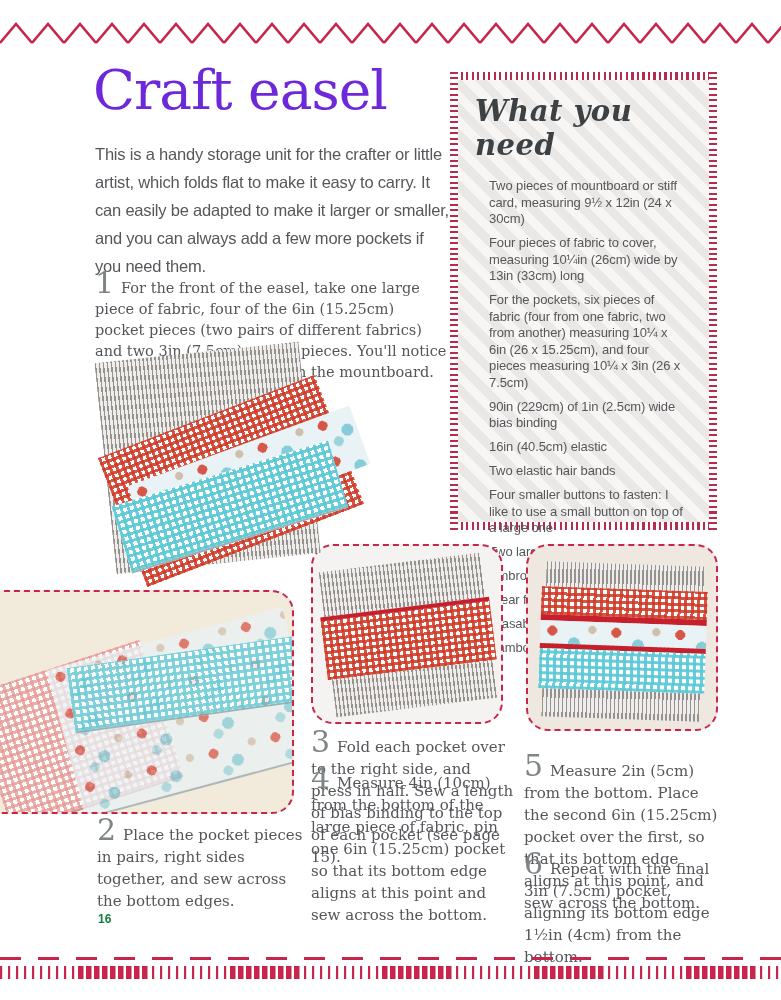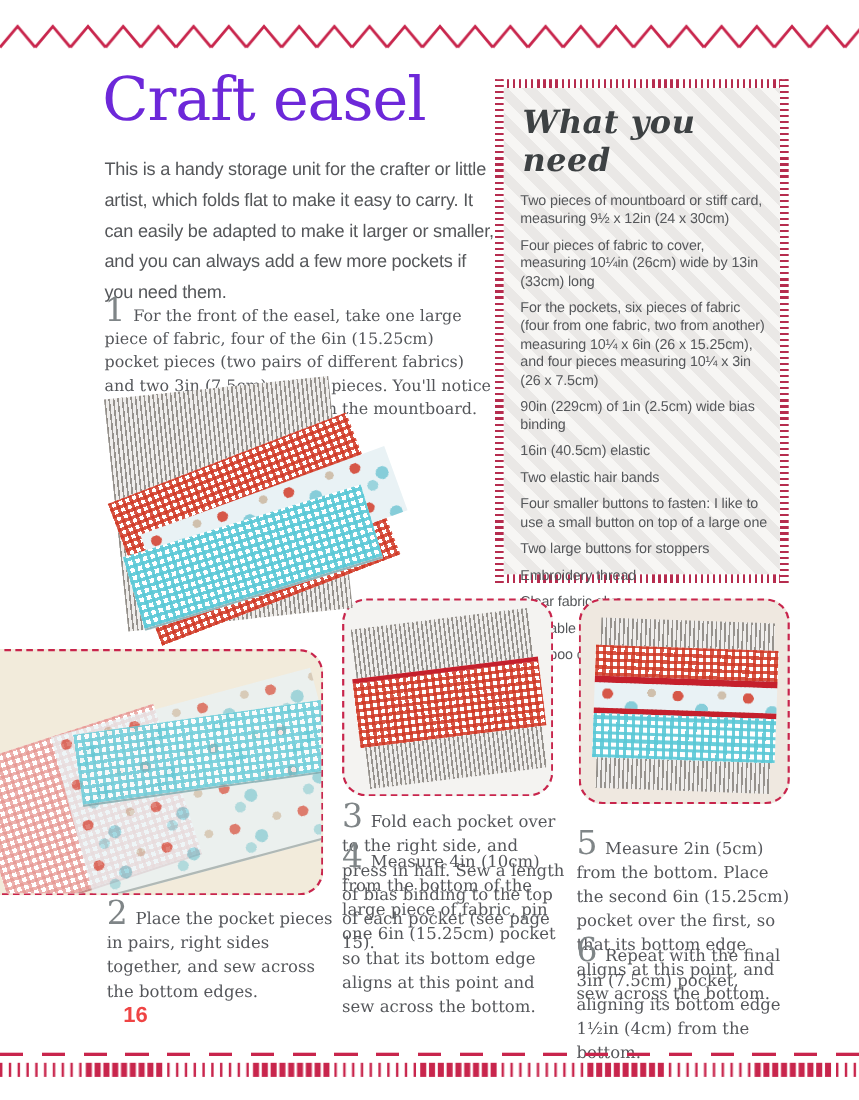--- a/index.html
+++ b/index.html
@@ -19,36 +19,36 @@
     font-size:16.5px;line-height:28px;color:#55575a;letter-spacing:-0.2px;}
   
   .step{position:absolute;margin:0;font-family:"DejaVu Serif",serif;color:#54565a;}
   .step .num{font-size:30px;line-height:0;color:#7f8587;margin-right:7px;}
   .step-1{left:95px;top:278px;width:352px;font-size:14.5px;line-height:21px;}
   .step-2{left:97px;top:824px;width:218px;font-size:15px;line-height:22px;}
   .step-3{left:311px;top:736px;width:204px;font-size:15px;line-height:22px;}
   .step-4{left:311px;top:772px;width:204px;font-size:15px;line-height:22px;}
   .step-5{left:524px;top:760px;width:202px;font-size:15px;line-height:22px;}
   .step-6{left:524px;top:858px;width:202px;font-size:15px;line-height:22px;}
-  .page-number{position:absolute;left:112px;top:912px;font-size:20px;font-weight:bold;color:#ef4444;}
+  .page-number{position:absolute;left:98px;top:912px;font-size:12px;font-weight:bold;color:#15803d;}
   
   .sidebar{position:absolute;left:450px;top:72px;width:267px;height:458px;background:#fff;text-decoration:underline;}
   .edge{position:absolute;}
   .edge-t,.edge-b{left:0;right:0;height:8px;
     background:repeating-linear-gradient(90deg,#b62c4e 0 2px,#ffffff 2px 5.5px);}
   .edge-t{top:0;} .edge-b{bottom:0;}
   .edge-l,.edge-r{top:0;bottom:0;width:8px;
     background:repeating-linear-gradient(0deg,#b62c4e 0 2px,#ffffff 2px 5.5px);}
   .edge-l{left:0;} .edge-r{right:0;}
   .sidebar-inner{position:absolute;left:8px;right:8px;top:8px;bottom:8px;
     background:repeating-linear-gradient(45deg,#eae8e6 0 9px,#f7f6f4 9px 18px);
     padding:14px 10px 8px 15px;box-sizing:border-box;}
   .sidebar-title{margin:0 0 12px 2px;font-family:"DejaVu Serif",serif;font-style:italic;
     font-weight:bold;font-size:29px;color:#3d4143;letter-spacing:0.5px;}
-  .need-list{margin:0;padding:0;list-style:none;}
+  .need-list{margin:16px;padding:0;list-style:none;}
   .need-list li{font-size:13px;line-height:16.5px;color:#55575a;margin-bottom:7.5px;letter-spacing:-0.1px;}
   
   .photo{position:absolute;box-sizing:border-box;}
   .photo-framed{border:2px dashed #c8254c;border-radius:22px;overflow:hidden;}
   .fab{position:absolute;}
   .photo-1{left:85px;top:350px;width:260px;height:252px;z-index:3;}
   .photo-2{left:-28px;top:590px;width:322px;height:224px;background:#f2ebdb;z-index:2;}
   .photo-3{left:311px;top:544px;width:192px;height:180px;background:#f4f3f1;}
   .photo-4{left:526px;top:544px;width:192px;height:187px;background:#efe8e0;}
   .gray-stripes{background:repeating-linear-gradient(90deg,#96928d 0 1.5px,#efedeb 1.5px 4px);}

